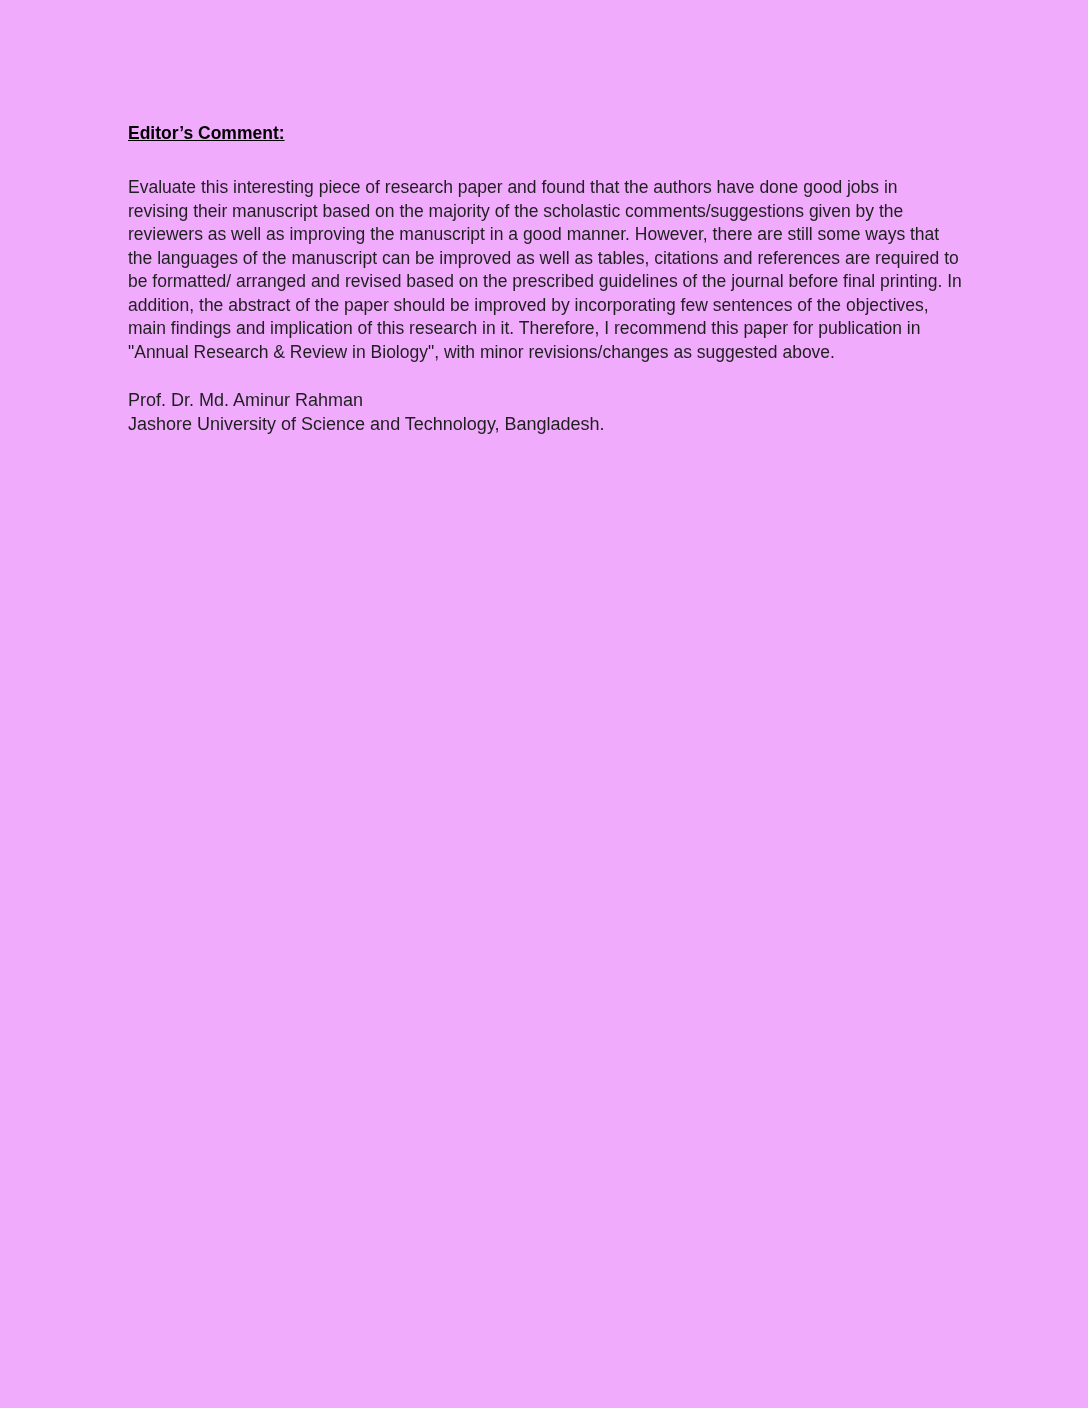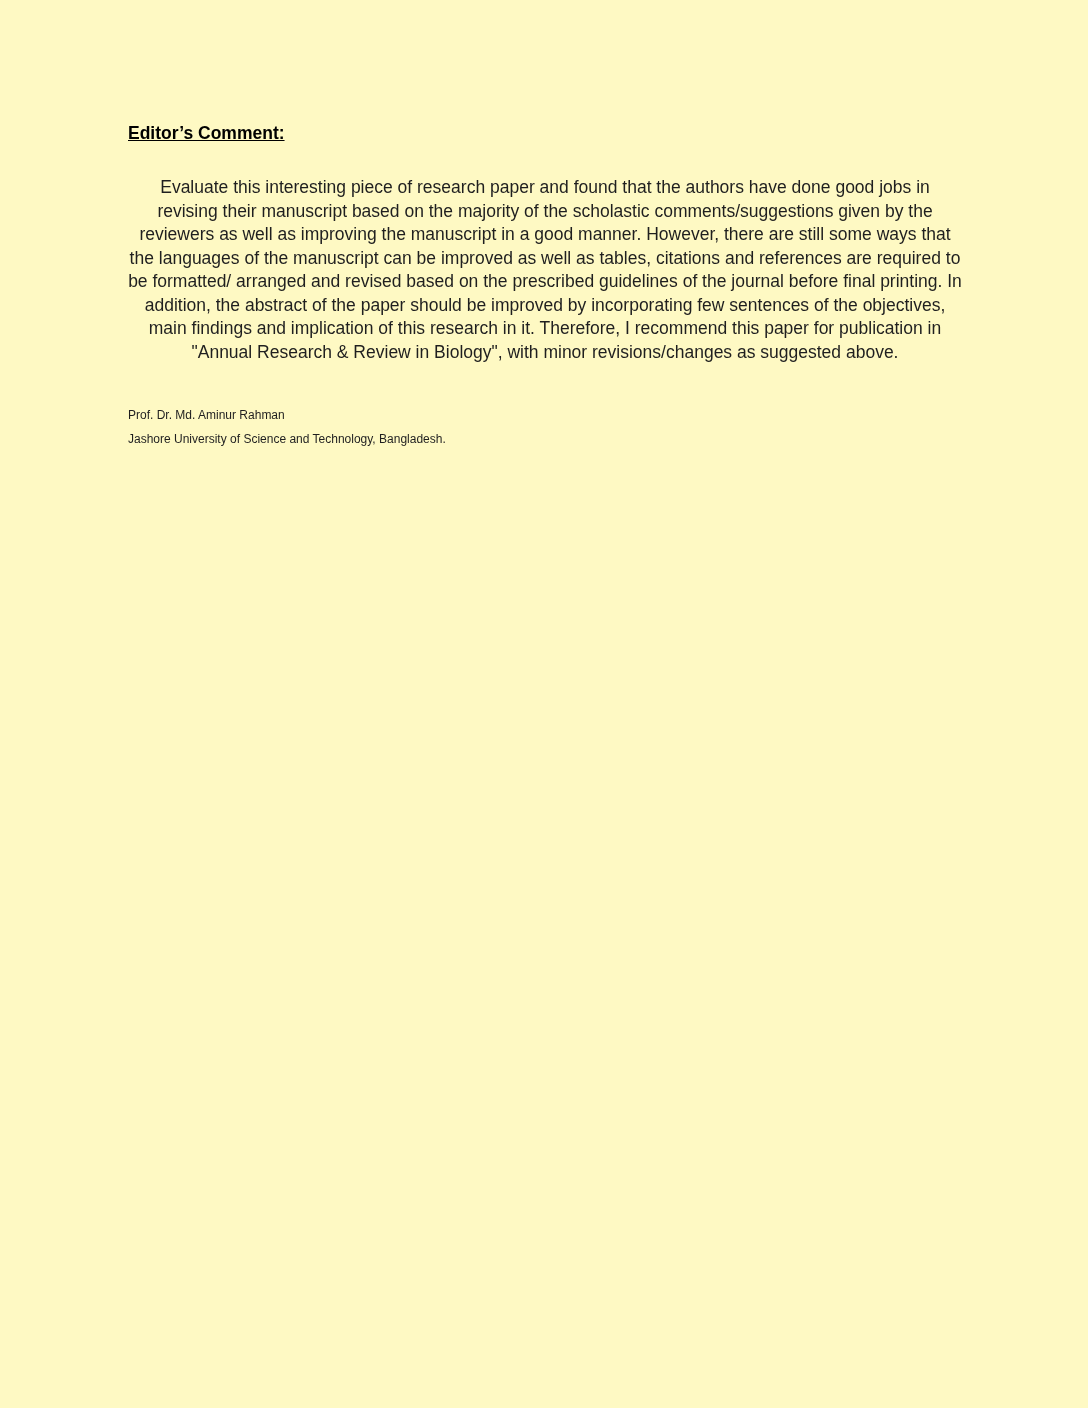--- a/index.html
+++ b/index.html
@@ -5,21 +5,21 @@
   * { margin: 0; padding: 0; box-sizing: border-box; }
   html, body {
     background: #ffffff;
     font-family: "Liberation Sans", "DejaVu Sans", sans-serif;
   }
   .page {
     position: relative;
     width: 1088px;
     height: 1408px;
     margin: 0 auto;
-    background: #fef9c3;
+    background: #f0abfc;
     overflow: hidden;
   }
   .content {
     position: absolute;
     left: 128px;
     top: 122px;
     width: 834px;
     color: #1a1a1a;
   }
   .heading {
@@ -27,28 +27,28 @@
     font-weight: bold;
     text-decoration: underline;
     color: #000000;
     line-height: 23px;
   }
   .body-text {
     margin-top: 31px;
     font-size: 17.5px;
     line-height: 23.5px;
     color: #1f1f1f;
-    text-align: center;
+    text-align: left;
   }
   .details-heading {
     margin-top: 59px;
   }
   .details-block {
-    margin-top: 40px;
-    font-size: 12px;
+    margin-top: 25px;
+    font-size: 18px;
     line-height: 23.5px;
     color: #1f1f1f;
   }
 </style>
 </head>
 <body>
 
 <div class="page">
   <div class="content">
 

